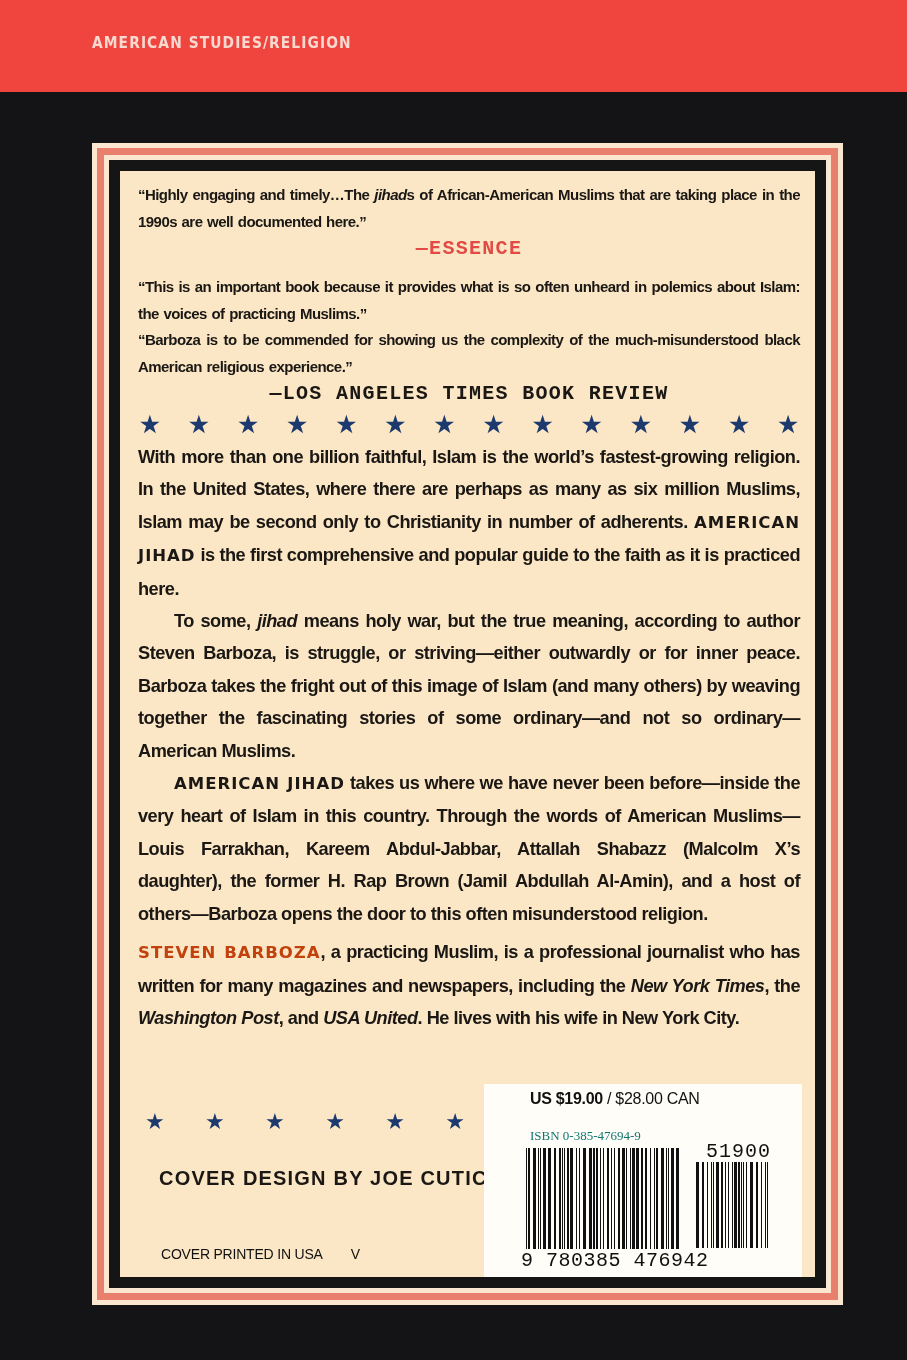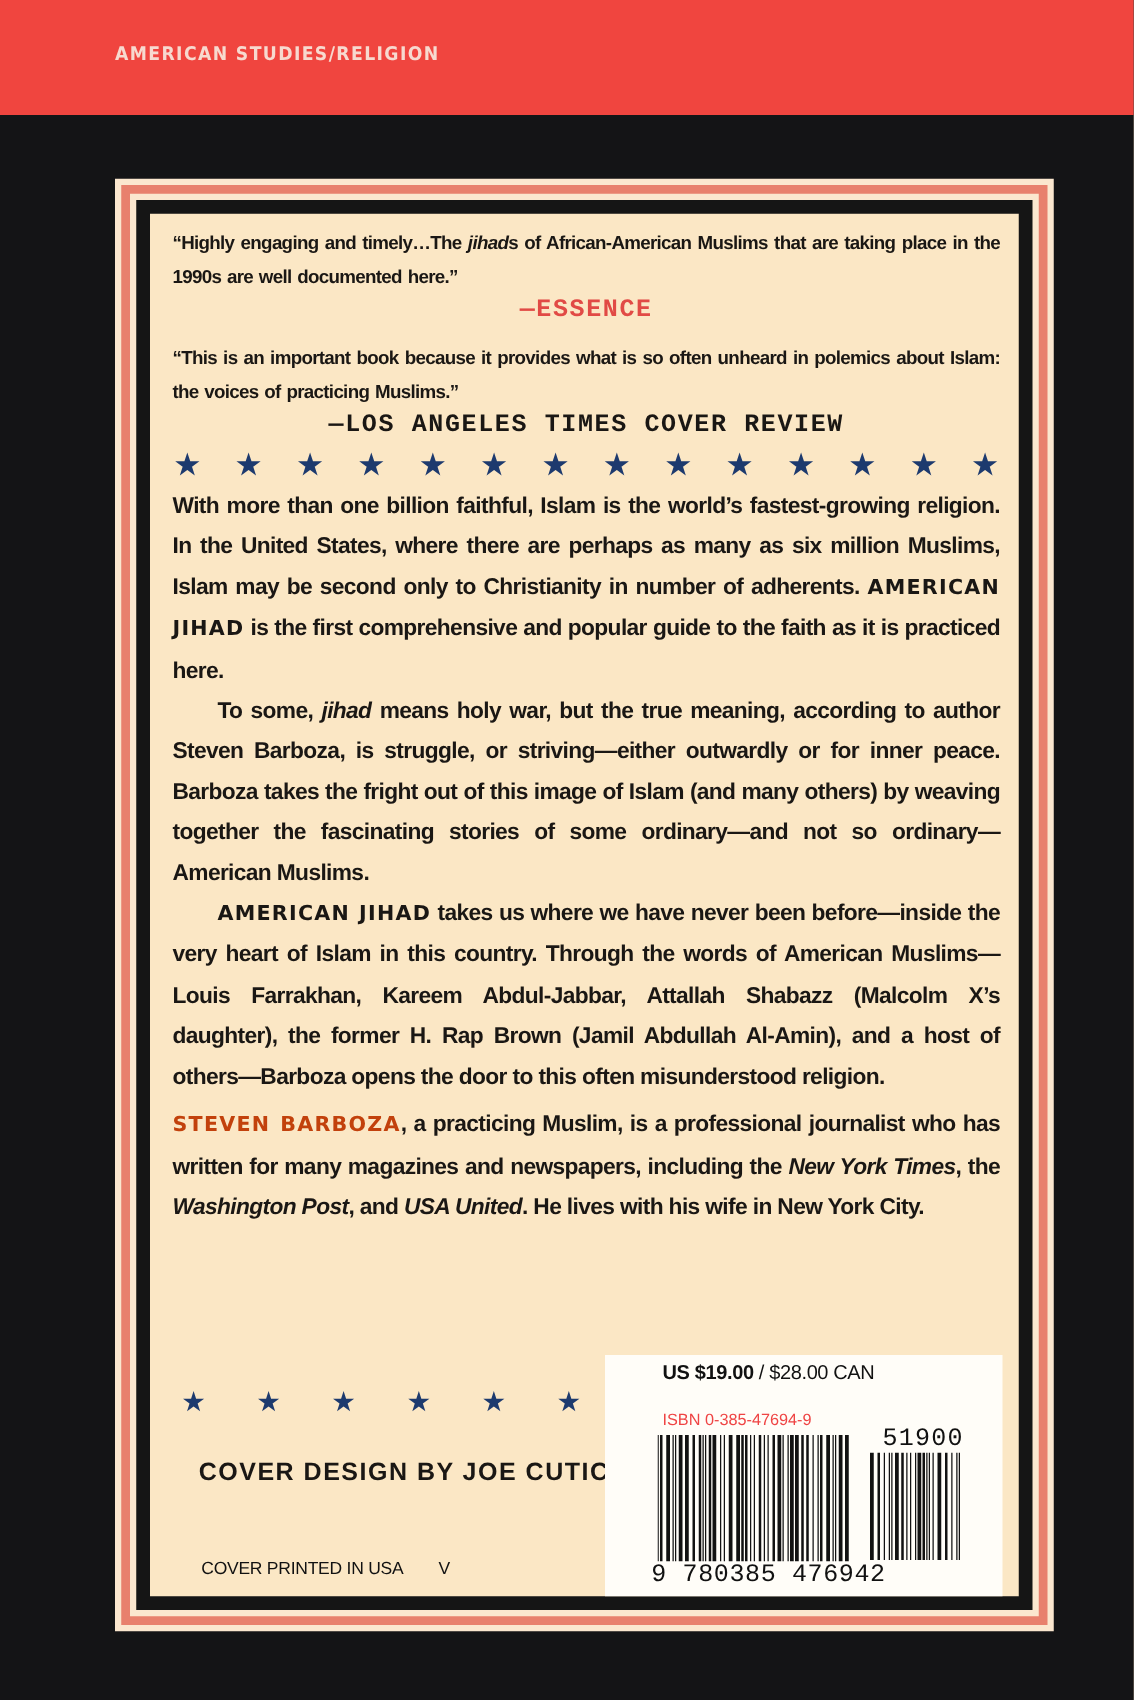--- a/index.html
+++ b/index.html
@@ -84,21 +84,21 @@
     position: absolute; left: 484px; top: 1084px; width: 318px; height: 193px;
     background: #fffdf8;
   }
   .price {
     position: absolute; left: 46px; top: 6px; font-size: 16px; color: #111;
     font-family: "Liberation Sans", sans-serif; letter-spacing: -0.3px;
   }
   .price b { font-weight: bold; }
   .isbn {
     position: absolute; left: 46px; top: 44px;
-    font-family: Liberation Sans, sans-serif; font-size: 13px; color: #ef4444;
+    font-family: Liberation Serif, serif; font-size: 13px; color: #0f766e;
   }
   .addon-num {
     position: absolute; left: 222px; top: 56px;
     font-family: "Liberation Mono", monospace; font-size: 20px; color: #111; letter-spacing: 1px;
   }
   .bars-main {
     position: absolute; left: 42px; top: 64px; width: 156px; height: 120px;
   }
   .bars-addon {
     position: absolute; left: 212px; top: 78px; width: 74px; height: 104px;
@@ -123,21 +123,22 @@
 
 <div class="content">
 
   <div class="quote">
     <span>“Highly engaging and timely…The </span><i>jihad</i><span>s of African-American Muslims that are taking place in the 1990s are well documented here.”</span>
   </div>
   <div class="attrib red">—ESSENCE</div>
 
   <div class="quote">“This is an important book because it provides what is so often unheard in polemics about Islam: the voices of practicing Muslims.”</div>
 
-  <div class="attrib black">—LOS ANGELES TIMES COVER REVIEW</div>
+  <div class="quote">“Barboza is to be commended for showing us the complexity of the much-misunderstood black American religious experience.”</div>
+  <div class="attrib black">—LOS ANGELES TIMES BOOK REVIEW</div>
 
   <div class="stars" id="top-stars">
       <span class="star" style="color: rgb(29, 58, 110);">★</span>
       <span class="star" style="color: rgb(29, 58, 110);">★</span>
       <span class="star" style="color: rgb(29, 58, 110);">★</span>
       <span class="star" style="color: rgb(29, 58, 110);">★</span>
       <span class="star" style="color: rgb(29, 58, 110);">★</span>
       <span class="star" style="color: rgb(29, 58, 110);">★</span>
       <span class="star" style="color: rgb(29, 58, 110);">★</span>
       <span class="star" style="color: rgb(29, 58, 110);">★</span>

